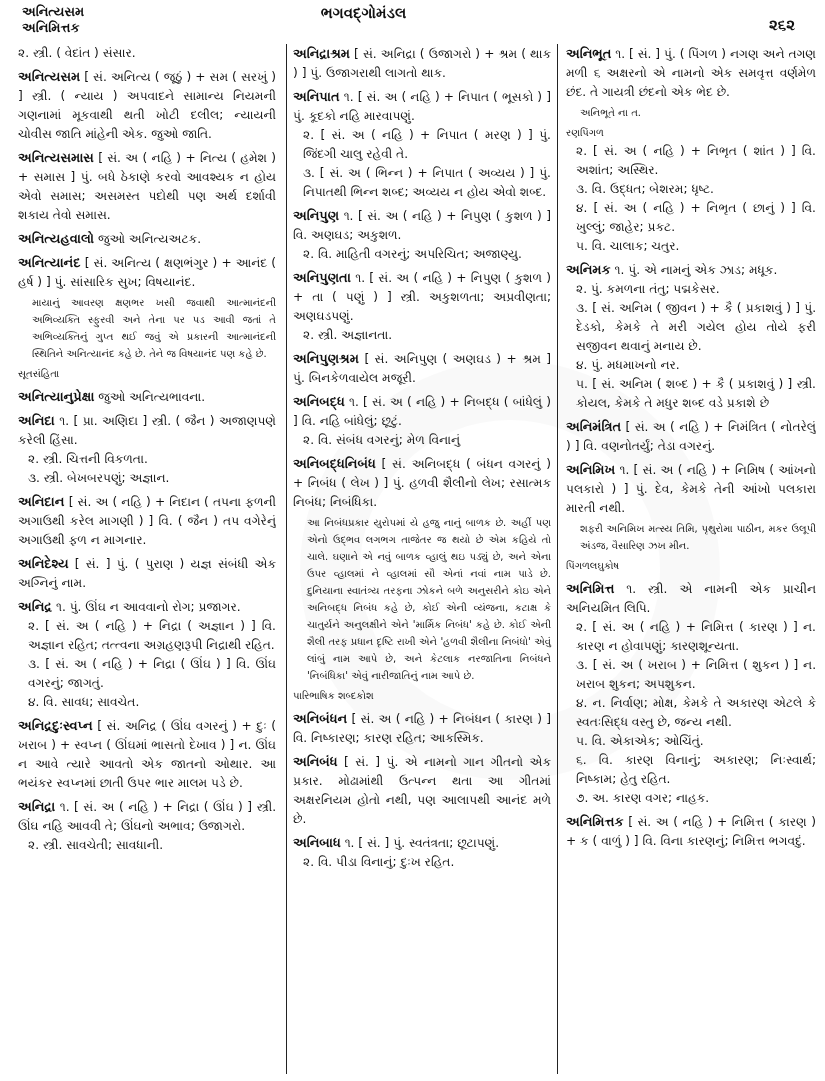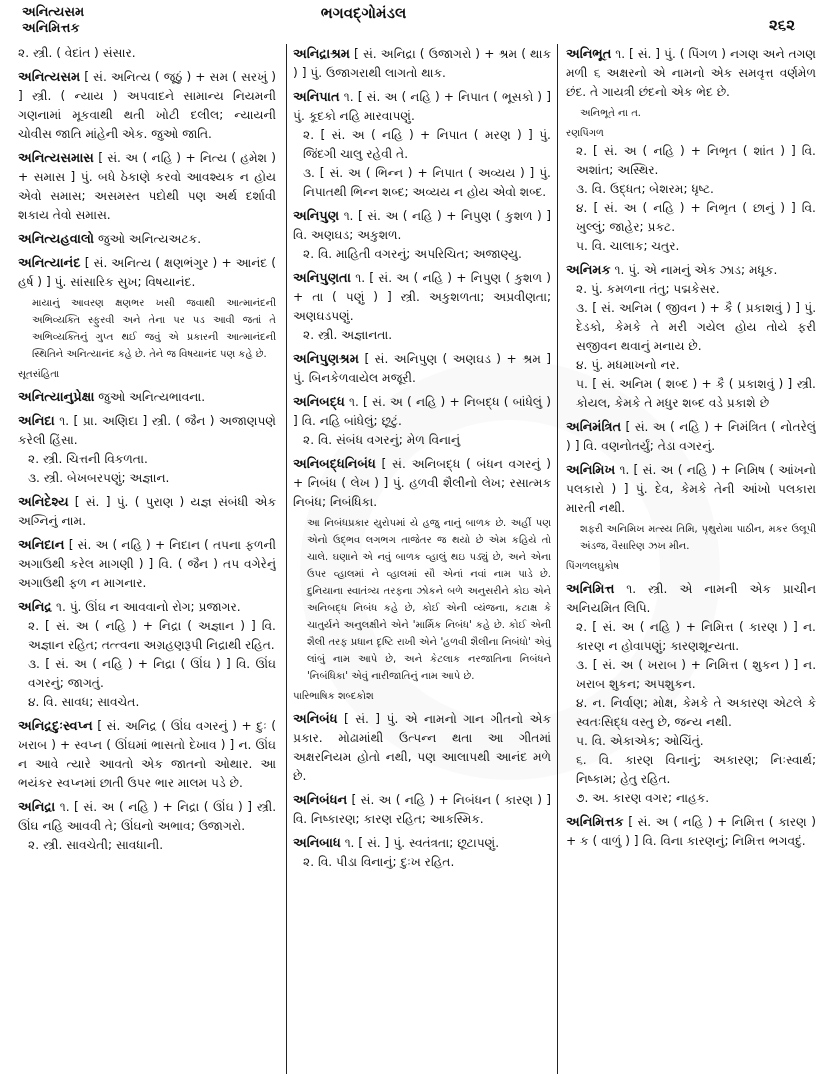--- a/index.html
+++ b/index.html
@@ -36,36 +36,36 @@
 
 <div class="cols">
   <div class="col c1">
       <div class="entry"><span>૨. સ્ત્રી. ( વેદાંત ) સંસાર.</span></div>
       <div class="entry"><span class="hw">અનિત્યસમ</span> <span>[ સં. અનિત્ય ( જૂઠું ) + સમ ( સરખું ) ] સ્ત્રી. ( ન્યાય ) અપવાદને સામાન્ય નિયમની ગણનામાં મૂકવાથી થતી ખોટી દલીલ; ન્યાયની ચોવીસ જાતિ માંહેની એક. જુઓ જાતિ.</span></div>
       <div class="entry"><span class="hw">અનિત્યસમાસ</span> <span>[ સં. અ ( નહિ ) + નિત્ય ( હમેશ ) + સમાસ ] પું. બધે ઠેકાણે કરવો આવશ્યક ન હોય એવો સમાસ; અસમસ્ત પદોથી પણ અર્થ દર્શાવી શકાય તેવો સમાસ.</span></div>
       <div class="entry"><span class="hw">અનિત્યહવાલો</span> <span>જુઓ અનિત્યઅટક.</span></div>
       <div class="entry"><span class="hw">અનિત્યાનંદ</span> <span>[ સં. અનિત્ય ( ક્ષણભંગુર ) + આનંદ ( હર્ષ ) ] પું. સાંસારિક સુખ; વિષયાનંદ.</span><span class="quote">માયાનું આવરણ ક્ષણભર ખસી જવાથી આત્માનંદની અભિવ્યક્તિ સ્ફુરવી અને તેના પર પડ આવી જતાં તે અભિવ્યક્તિનું ગુપ્ત થઈ જવું એ પ્રકારની આત્માનંદની સ્થિતિને અનિત્યાનંદ કહે છે. તેને જ વિષયાનંદ પણ કહે છે.</span><span class="src">સૂતસંહિતા</span></div>
       <div class="entry"><span class="hw">અનિત્યાનુપ્રેક્ષા</span> <span>જુઓ અનિત્યભાવના.</span></div>
       <div class="entry"><span class="hw">અનિદા</span> <span>૧. [ પ્રા. અણિદા ] સ્ત્રી. ( જૈન ) અજાણપણે કરેલી હિંસા.</span><span class="sense">૨. સ્ત્રી. ચિત્તની વિકળતા.</span><span class="sense">૩. સ્ત્રી. બેખબરપણું; અજ્ઞાન.</span></div>
+      <div class="entry"><span class="hw">અનિદાન</span> <span>[ સં. અ ( નહિ ) + નિદાન ( તપના ફળની અગાઉથી કરેલ માગણી ) ] વિ. ( જૈન ) તપ વગેરેનું અગાઉથી ફળ ન માગનાર.</span></div>
       <div class="entry"><span class="hw">અનિદેશ્ય</span> <span>[ સં. ] પું. ( પુરાણ ) યજ્ઞ સંબંધી એક અગ્નિનું નામ.</span></div>
-      <div class="entry"><span class="hw">અનિદાન</span> <span>[ સં. અ ( નહિ ) + નિદાન ( તપના ફળની અગાઉથી કરેલ માગણી ) ] વિ. ( જૈન ) તપ વગેરેનું અગાઉથી ફળ ન માગનાર.</span></div>
       <div class="entry"><span class="hw">અનિદ્ર</span> <span>૧. પું. ઊંઘ ન આવવાનો રોગ; પ્રજાગર.</span><span class="sense">૨. [ સં. અ ( નહિ ) + નિદ્રા ( અજ્ઞાન ) ] વિ. અજ્ઞાન રહિત; તત્ત્વના અગ્રહણરૂપી નિદ્રાથી રહિત.</span><span class="sense">૩. [ સં. અ ( નહિ ) + નિદ્રા ( ઊંઘ ) ] વિ. ઊંઘ વગરનું; જાગતું.</span><span class="sense">૪. વિ. સાવધ; સાવચેત.</span></div>
       <div class="entry"><span class="hw">અનિદ્રદુઃસ્વપ્ન</span> <span>[ સં. અનિદ્ર ( ઊંઘ વગરનું ) + દુઃ ( ખરાબ ) + સ્વપ્ન ( ઊંઘમાં ભાસતો દેખાવ ) ] ન. ઊંઘ ન આવે ત્યારે આવતો એક જાતનો ઓથાર. આ ભયંકર સ્વપ્નમાં છાતી ઉપર ભાર માલમ પડે છે.</span></div>
       <div class="entry"><span class="hw">અનિદ્રા</span> <span>૧. [ સં. અ ( નહિ ) + નિદ્રા ( ઊંઘ ) ] સ્ત્રી. ઊંઘ નહિ આવવી તે; ઊંઘનો અભાવ; ઉજાગરો.</span><span class="sense">૨. સ્ત્રી. સાવચેતી; સાવધાની.</span></div>
     </div>
   <div class="col c2">
       <div class="entry"><span class="hw">અનિદ્રાશ્રમ</span> <span>[ સં. અનિદ્રા ( ઉજાગરો ) + શ્રમ ( થાક ) ] પું. ઉજાગરાથી લાગતો થાક.</span></div>
       <div class="entry"><span class="hw">અનિપાત</span> <span>૧. [ સં. અ ( નહિ ) + નિપાત ( ભૂસકો ) ] પું. કૂદકો નહિ મારવાપણું.</span><span class="sense">૨. [ સં. અ ( નહિ ) + નિપાત ( મરણ ) ] પું. જિંદગી ચાલુ રહેવી તે.</span><span class="sense">૩. [ સં. અ ( ભિન્ન ) + નિપાત ( અવ્યય ) ] પું. નિપાતથી ભિન્ન શબ્દ; અવ્યય ન હોય એવો શબ્દ.</span></div>
       <div class="entry"><span class="hw">અનિપુણ</span> <span>૧. [ સં. અ ( નહિ ) + નિપુણ ( કુશળ ) ] વિ. અણઘડ; અકુશળ.</span><span class="sense">૨. વિ. માહિતી વગરનું; અપરિચિત; અજાણ્યુ.</span></div>
       <div class="entry"><span class="hw">અનિપુણતા</span> <span>૧. [ સં. અ ( નહિ ) + નિપુણ ( કુશળ ) + તા ( પણું ) ] સ્ત્રી. અકુશળતા; અપ્રવીણતા; અણઘડપણું.</span><span class="sense">૨. સ્ત્રી. અજ્ઞાનતા.</span></div>
       <div class="entry"><span class="hw">અનિપુણશ્રમ</span> <span>[ સં. અનિપુણ ( અણઘડ ) + શ્રમ ] પું. બિનકેળવાયેલ મજૂરી.</span></div>
       <div class="entry"><span class="hw">અનિબદ્ધ</span> <span>૧. [ સં. અ ( નહિ ) + નિબદ્ધ ( બાંધેલું ) ] વિ. નહિ બાંધેલું; છૂટું.</span><span class="sense">૨. વિ. સંબંધ વગરનું; મેળ વિનાનું</span></div>
       <div class="entry"><span class="hw">અનિબદ્ધનિબંધ</span> <span>[ સં. અનિબદ્ધ ( બંધન વગરનું ) + નિબંધ ( લેખ ) ] પું. હળવી શૈલીનો લેખ; રસાત્મક નિબંધ; નિબંધિકા.</span><span class="quote">આ નિબંધપ્રકાર યુરોપમાં યે હજુ નાનું બાળક છે. અહીં પણ એનો ઉદ્ભવ લગભગ તાજેતર જ થયો છે એમ કહિયે તો ચાલે. ઘણાને એ નવું બાળક વ્હાલું થઇ પડ્યું છે, અને એના ઉપર વ્હાલમાં ને વ્હાલમાં સૌ એનાં નવાં નામ પાડે છે. દુનિયાના સ્વાતંત્ર્ય તરફના ઝોકને બળે અનુસરીને કોઇ એને અનિબદ્ધ નિબંધ કહે છે, કોઈ એની વ્યંજના, કટાક્ષ કે ચાતુર્યને અનુલક્ષીને એને 'માર્મિક નિબંધ' કહે છે. કોઈ એની શૈલી તરફ પ્રધાન દૃષ્ટિ રાખી એને 'હળવી શૈલીના નિબંધો' એવું લાંબું નામ આપે છે, અને કેટલાક નરજાતિના નિબંધને 'નિબંધિકા' એવું નારીજાતિનું નામ આપે છે.</span><span class="src">પારિભાષિક શબ્દકોશ</span></div>
+      <div class="entry"><span class="hw">અનિબંધન</span> <span>[ સં. અ ( નહિ ) + નિબંધન ( કારણ ) ] વિ. નિષ્કારણ; કારણ રહિત; આકસ્મિક.</span></div>
       <div class="entry"><span class="hw">અનિબંધ</span> <span>[ સં. ] પું. એ નામનો ગાન ગીતનો એક પ્રકાર. મોઢામાંથી ઉત્પન્ન થતા આ ગીતમાં અક્ષરનિયમ હોતો નથી, પણ આલાપથી આનંદ મળે છે.</span></div>
-      <div class="entry"><span class="hw">અનિબંધન</span> <span>[ સં. અ ( નહિ ) + નિબંધન ( કારણ ) ] વિ. નિષ્કારણ; કારણ રહિત; આકસ્મિક.</span></div>
       <div class="entry"><span class="hw">અનિબાધ</span> <span>૧. [ સં. ] પું. સ્વતંત્રતા; છૂટાપણું.</span><span class="sense">૨. વિ. પીડા વિનાનું; દુઃખ રહિત.</span></div>
     </div>
   <div class="col c3">
       <div class="entry"><span class="hw">અનિભૂત</span> <span>૧. [ સં. ] પું. ( પિંગળ ) નગણ અને તગણ મળી ૬ અક્ષરનો એ નામનો એક સમવૃત્ત વર્ણમેળ છંદ. તે ગાયત્રી છંદનો એક ભેદ છે.</span><span class="quote">અનિભૂતે ના ત.</span><span class="src">રણપિંગળ</span><span class="sense">૨. [ સં. અ ( નહિ ) + નિભૃત ( શાંત ) ] વિ. અશાંત; અસ્થિર.</span><span class="sense">૩. વિ. ઉદ્ધત; બેશરમ; ધૃષ્ટ.</span><span class="sense">૪. [ સં. અ ( નહિ ) + નિભૃત ( છાનું ) ] વિ. ખુલ્લું; જાહેર; પ્રકટ.</span><span class="sense">૫. વિ. ચાલાક; ચતુર.</span></div>
       <div class="entry"><span class="hw">અનિમક</span> <span>૧. પું. એ નામનું એક ઝાડ; મધૂક.</span><span class="sense">૨. પું. કમળના તંતુ; પદ્મકેસર.</span><span class="sense">૩. [ સં. અનિમ ( જીવન ) + કૈ ( પ્રકાશવું ) ] પું. દેડકો, કેમકે તે મરી ગયેલ હોય તોયે ફરી સજીવન થવાનું મનાય છે.</span><span class="sense">૪. પું. મધમાખનો નર.</span><span class="sense">૫. [ સં. અનિમ ( શબ્દ ) + કૈ ( પ્રકાશવું ) ] સ્ત્રી. કોયલ, કેમકે તે મધુર શબ્દ વડે પ્રકાશે છે</span></div>
       <div class="entry"><span class="hw">અનિમંત્રિત</span> <span>[ સં. અ ( નહિ ) + નિમંત્રિત ( નોતરેલું ) ] વિ. વણનોતર્યું; તેડા વગરનું.</span></div>
       <div class="entry"><span class="hw">અનિમિખ</span> <span>૧. [ સં. અ ( નહિ ) + નિમિષ ( આંખનો પલકારો ) ] પું. દેવ, કેમકે તેની આંખો પલકારા મારતી નથી.</span><span class="quote">શફરી અનિમિખ મત્સ્ય તિમિ, પૃથુરોમા પાઠીન, મકર ઉલૂપી અંડજ, વૈસારિણ ઝખ મીન.</span><span class="src">પિંગળલઘુકોષ</span></div>
       <div class="entry"><span class="hw">અનિમિત્ત</span> <span>૧. સ્ત્રી. એ નામની એક પ્રાચીન અનિયમિત લિપિ.</span><span class="sense">૨. [ સં. અ ( નહિ ) + નિમિત્ત ( કારણ ) ] ન. કારણ ન હોવાપણું; કારણશૂન્યતા.</span><span class="sense">૩. [ સં. અ ( ખરાબ ) + નિમિત્ત ( શુકન ) ] ન. ખરાબ શુકન; અપશુકન.</span><span class="sense">૪. ન. નિર્વાણ; મોક્ષ, કેમકે તે અકારણ એટલે કે સ્વતઃસિદ્ધ વસ્તુ છે, જન્ય નથી.</span><span class="sense">૫. વિ. એકાએક; ઓચિંતું.</span><span class="sense">૬. વિ. કારણ વિનાનું; અકારણ; નિઃસ્વાર્થ; નિષ્કામ; હેતુ રહિત.</span><span class="sense">૭. અ. કારણ વગર; નાહક.</span></div>
       <div class="entry"><span class="hw">અનિમિત્તક</span> <span>[ સં. અ ( નહિ ) + નિમિત્ત ( કારણ ) + ક ( વાળું ) ] વિ. વિના કારણનું; નિમિત્ત ભગવદું.</span></div>
     </div>

